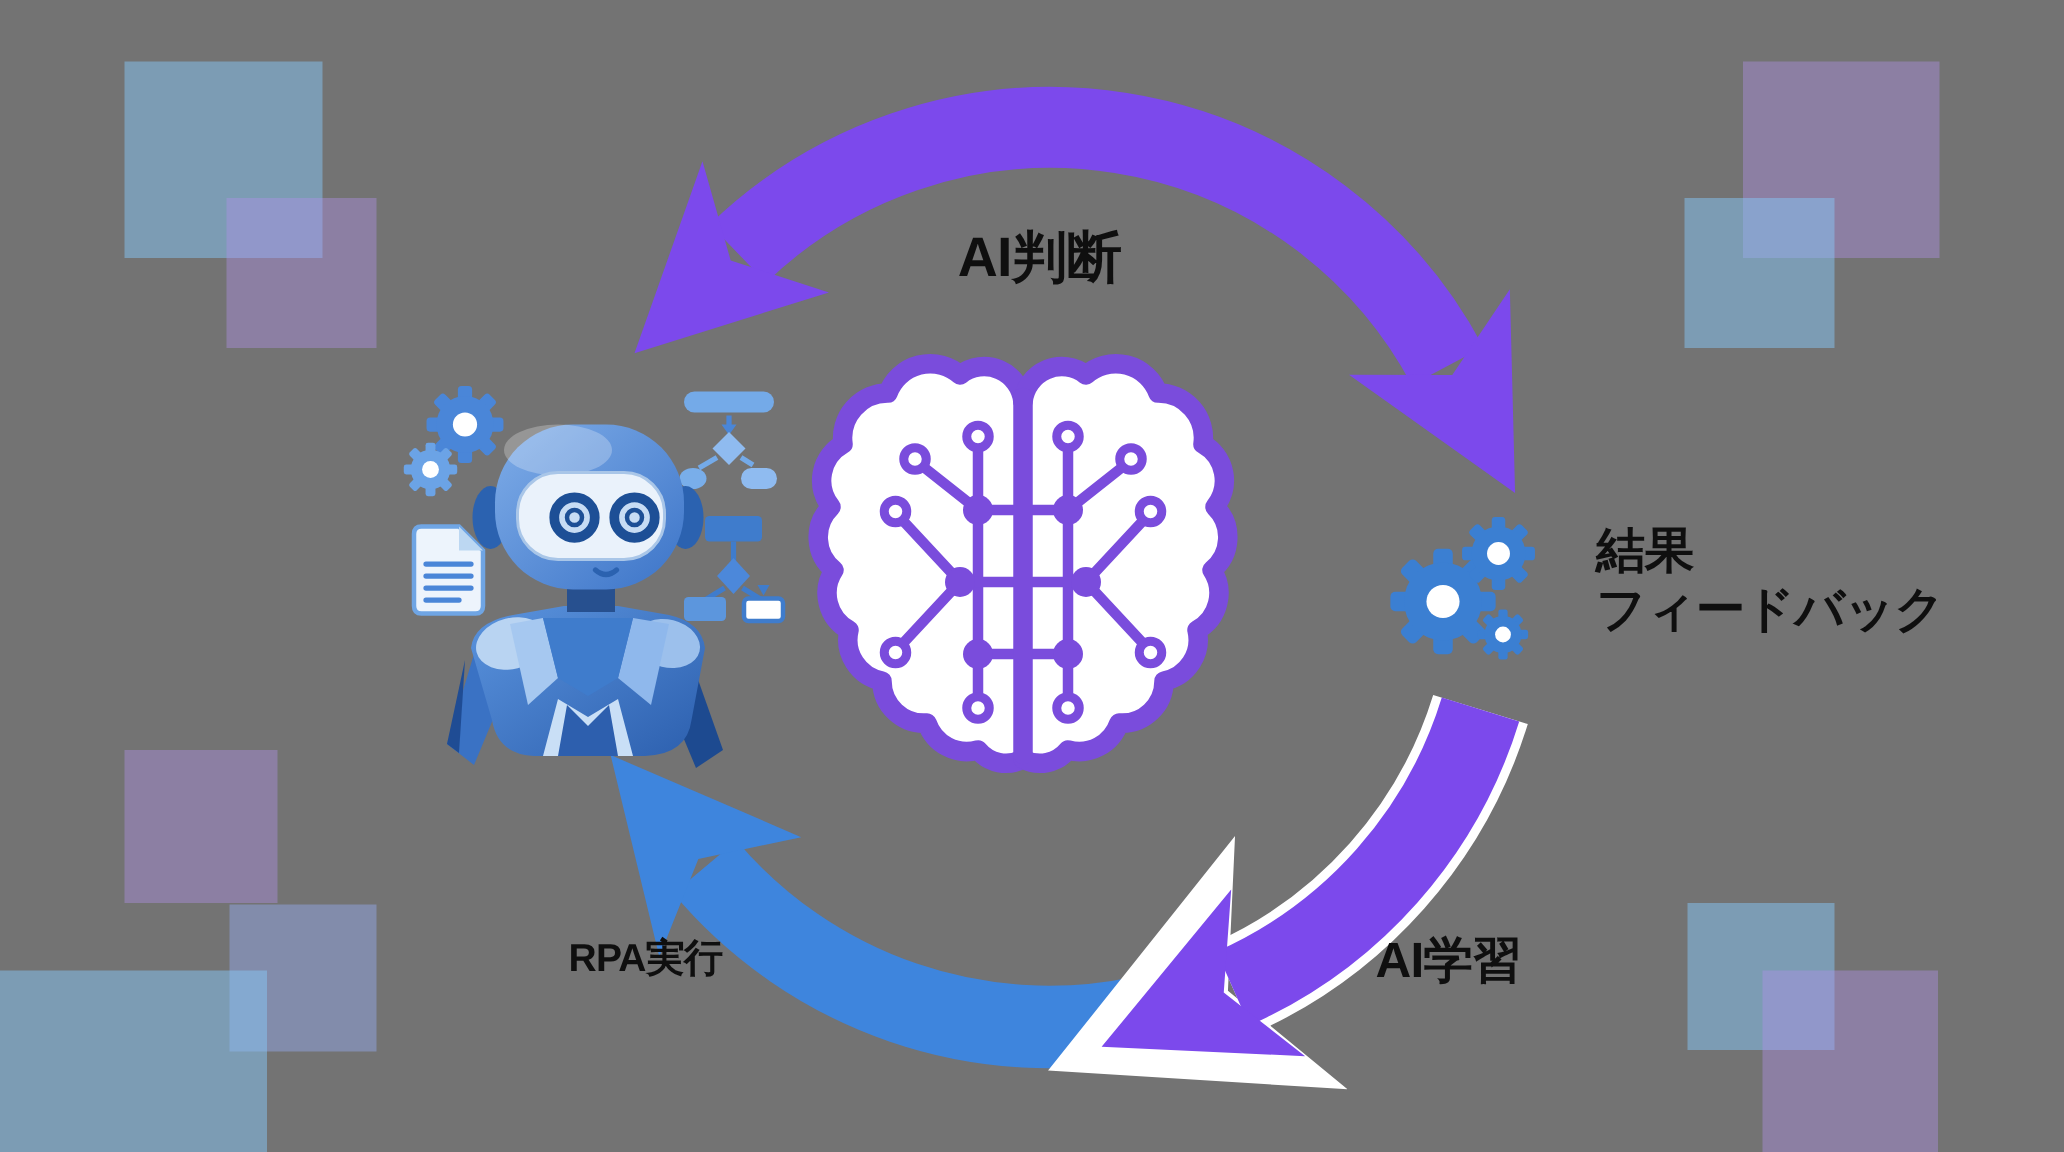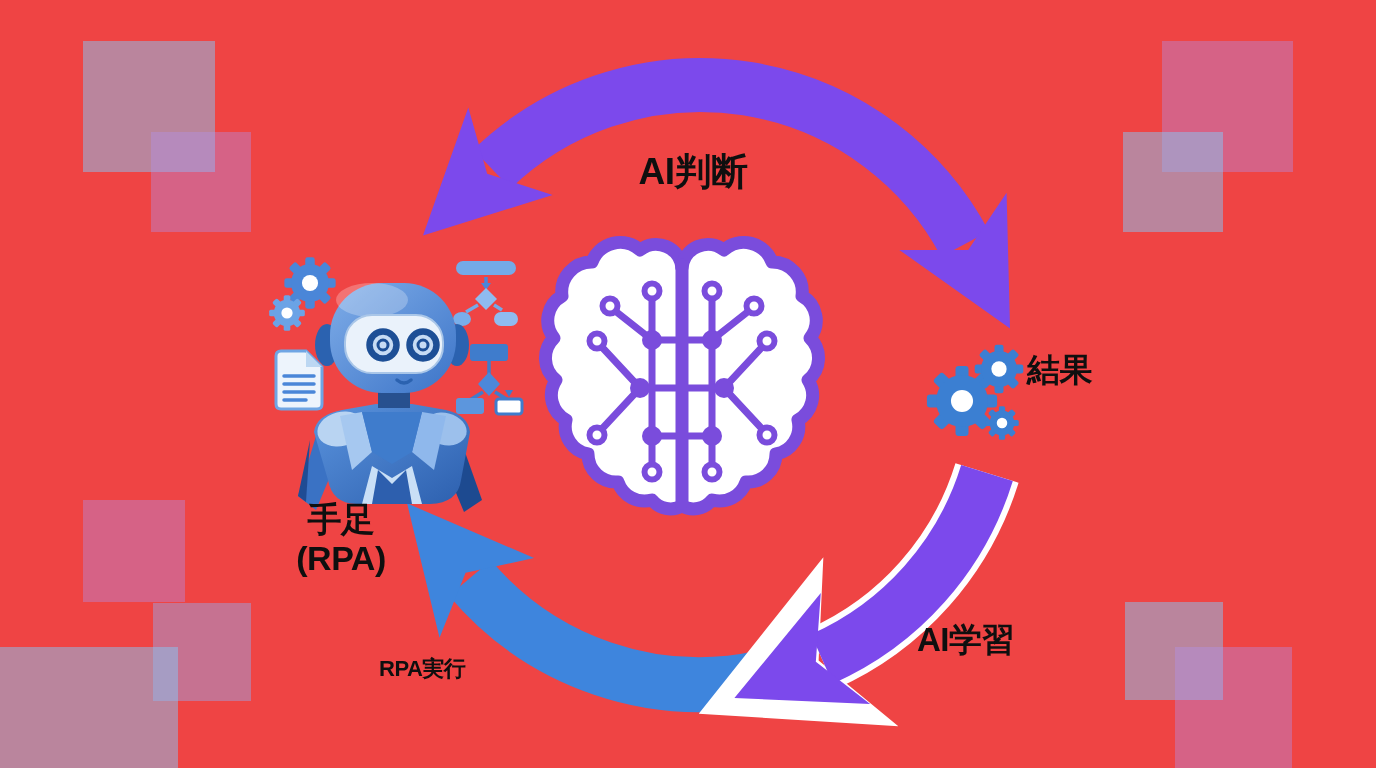--- a/index.html
+++ b/index.html
@@ -1,29 +1,29 @@
 <!DOCTYPE html>
 <html><head>
 <meta charset="utf-8">
 <style>
   html,body{margin:0;padding:0;background:#e8e8e8;}
-  #stage{position:relative;width:1376px;height:768px;background:#ef4444;overflow:hidden;
+  #stage{position:relative;width:1376px;height:768px;background:#737373;overflow:hidden;
          font-family:"Liberation Sans","DejaVu Sans",sans-serif;}
   .sq{position:absolute;z-index:0;}
   .sq-blue{background:rgba(133,198,245,0.50);}
   .sq-purple{background:rgba(178,146,235,0.40);}
   .sq-peri{background:rgba(148,170,240,0.45);}
   svg.diagram{position:absolute;left:0;top:0;z-index:1;}
   .lbl{position:absolute;z-index:2;color:#0F0F0F;font-weight:700;line-height:1.18;
        letter-spacing:-0.5px;white-space:nowrap;}
   .lbl.center{transform:translateX(-50%);text-align:center;}
   #lbl-ai-judgment{left:693px;top:150px;font-size:37px;}
-  #lbl-result{left:1027px;top:351px;font-size:33px;text-align:left;line-height:1.17;}
+  #lbl-result{left:1064px;top:351px;font-size:33px;text-align:left;line-height:1.17;font-family:Liberation Mono, monospace;}
   #lbl-ai-learning{left:881px;top:621px;font-size:33px;margin-left:36px;}
-  #lbl-rpa-exec{left:379px;top:656px;font-size:22px;}
+  #lbl-rpa-exec{left:379px;top:623px;font-size:26px;}
   #lbl-rpa-node{left:341px;top:500px;font-size:34px;line-height:1.15;}
   #lbl-ai-node{left:687px;top:536px;font-size:34px;line-height:1.2;}
 </style>
 </head>
 <body>
 
 <div id="stage">
 
   <div class="sq sq-blue" style="left:83px;top:41px;width:132px;height:131px;"></div>
   <div class="sq sq-purple" style="left:151px;top:132px;width:100px;height:100px;"></div>
@@ -173,25 +173,22 @@
       <use href="#gear" fill="#3B7FD2" transform="translate(962,401) scale(1.3)"></use>
       <use href="#gear" fill="#3B7FD2" transform="translate(999,369) scale(0.9)"></use>
       <use href="#gear" fill="#3B7FD2" transform="translate(1002,423) scale(0.62)"></use>
     </g>
   </svg>
 
   <div class="lbl center" id="lbl-ai-judgment">AI判断</div>
 
   <div class="lbl" id="lbl-result">
     <div>結果</div>
+    <div>フィードバック</div>
   </div>
 
   <div class="lbl" id="lbl-ai-learning">AI学習</div>
 
   <div class="lbl" id="lbl-rpa-exec">RPA実行</div>
 
-  <div class="lbl center" id="lbl-rpa-node">
-    <div>手足</div>
-    <div>(RPA)</div>
-  </div>
 
 
 </div>
 
 </body></html>

